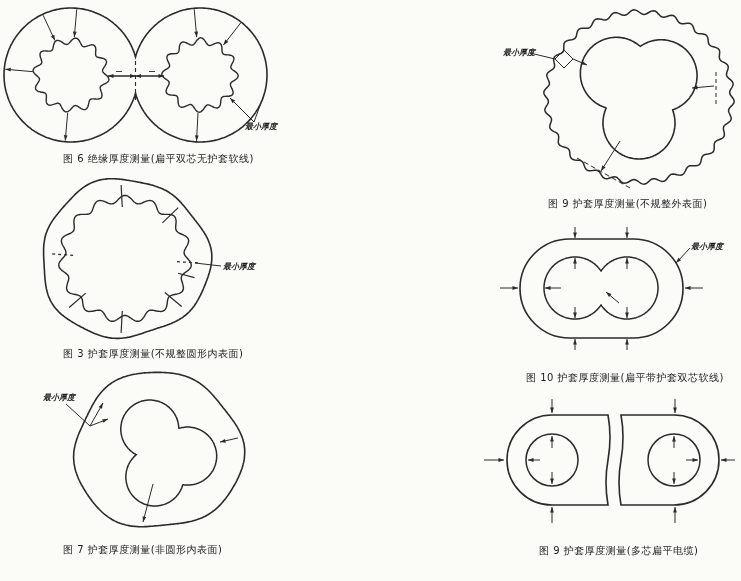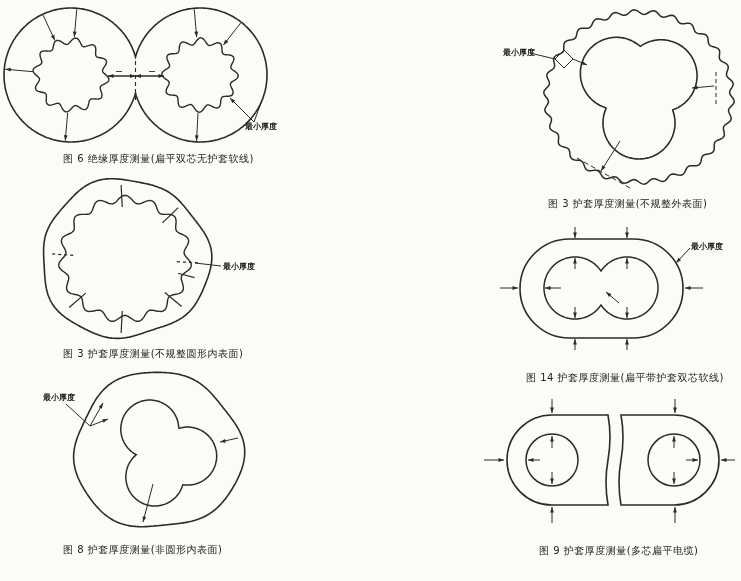--- a/index.html
+++ b/index.html
@@ -1,19 +1,19 @@
 <!DOCTYPE html>
 <html><head>
 <meta charset="utf-8">
 <style>
   html,body{margin:0;padding:0;}
   body{font-family:"DejaVu Sans","Liberation Sans",sans-serif;}
   #page{position:relative;width:741px;height:581px;overflow:hidden;}
   .fig-caption{position:absolute;font-size:10px;font-weight:normal;letter-spacing:0.5px;white-space:nowrap;margin-left:8px;}
-  .min-label{position:absolute;font-size:8px;font-weight:bold;white-space:nowrap;}
+  .min-label{position:absolute;font-size:8px;font-weight:bold;white-space:nowrap;font-style:italic;}
   svg.draw{position:absolute;overflow:visible;}
 </style>
 </head>
 <body>
 
 <div id="page" style="background: rgb(251, 251, 248); color: rgb(28, 28, 28);">
 
   <svg class="draw" id="svg6" style="left:2px;top:4px;" width="296" height="146" viewBox="0 0 296 146">
       <g id="g6">
         <path d="M265.0,71.0L265.0,72.4L264.9,73.8L264.9,75.1L264.8,76.5L264.6,77.9L264.5,79.2L264.3,80.6L264.1,82.0L263.9,83.3L263.6,84.7L263.3,86.0L263.0,87.4L262.6,88.7L262.2,90.0L261.8,91.3L261.4,92.6L261.0,93.9L260.5,95.2L260.0,96.5L259.4,97.8L258.9,99.0L258.3,100.3L257.7,101.5L257.0,102.7L256.4,103.9L255.7,105.1L255.0,106.3L254.2,107.4L253.5,108.6L252.7,109.7L251.9,110.8L251.0,111.9L250.2,113.0L249.3,114.1L248.4,115.1L247.5,116.1L246.6,117.1L245.6,118.1L244.6,119.1L243.6,120.0L242.6,121.0L241.6,121.9L240.6,122.8L239.5,123.6L238.4,124.4L237.3,125.3L236.2,126.1L235.0,126.8L233.9,127.6L232.7,128.3L231.6,129.0L230.4,129.7L229.2,130.3L227.9,130.9L226.7,131.5L225.5,132.1L224.2,132.7L223.0,133.2L221.7,133.7L220.4,134.1L219.1,134.6L217.8,135.0L216.5,135.4L215.2,135.8L213.9,136.1L212.6,136.4L211.2,136.7L209.9,136.9L208.5,137.2L207.2,137.4L205.9,137.5L204.5,137.7L203.2,137.8L201.8,137.9L200.5,138.0L199.1,138.0L197.8,138.0L196.4,138.0L195.0,137.9L193.7,137.9L192.4,137.8L191.0,137.6L189.7,137.5L188.3,137.3L187.0,137.1L185.7,136.9L184.4,136.6L183.1,136.3L181.8,136.0L180.5,135.7L179.2,135.3L177.9,134.9L176.7,134.5L175.4,134.1L174.2,133.6L172.9,133.1L171.7,132.6L170.5,132.1L169.3,131.5L168.1,131.0L167.0,130.4L165.8,129.8L164.7,129.1L163.5,128.5L162.4,127.8L161.3,127.1L160.3,126.4L159.2,125.6L158.2,124.9L157.1,124.1L156.1,123.3L155.2,122.5L154.2,121.7L153.2,120.9L152.3,120.0L151.4,119.1L150.5,118.3L149.7,117.4L148.8,116.5L148.0,115.6L147.2,114.7L146.4,113.7L145.6,112.8L144.9,111.9L144.2,110.9L143.5,110.0L142.8,109.0L142.2,108.1L141.6,107.1L141.0,106.2L140.4,105.2L139.8,104.3L139.3,103.3L138.8,102.4L138.3,101.5L137.9,100.5L137.4,99.6L137.0,98.7L136.6,97.8L136.2,96.9L135.9,96.1L135.5,95.2L135.2,94.4L134.9,93.6L134.6,92.8L134.4,92.0L134.1,91.3L133.9,90.5L133.7,89.8L133.5,89.1L133.3,89.8L133.1,90.5L132.9,91.3L132.6,92.0L132.4,92.8L132.1,93.6L131.8,94.4L131.5,95.2L131.1,96.1L130.8,96.9L130.4,97.8L130.0,98.7L129.6,99.6L129.1,100.5L128.7,101.5L128.2,102.4L127.7,103.3L127.2,104.3L126.6,105.2L126.0,106.2L125.4,107.1L124.8,108.1L124.2,109.0L123.5,110.0L122.8,110.9L122.1,111.9L121.4,112.8L120.6,113.7L119.8,114.7L119.0,115.6L118.2,116.5L117.3,117.4L116.5,118.3L115.6,119.1L114.7,120.0L113.8,120.9L112.8,121.7L111.8,122.5L110.9,123.3L109.9,124.1L108.8,124.9L107.8,125.6L106.7,126.4L105.7,127.1L104.6,127.8L103.5,128.5L102.3,129.1L101.2,129.8L100.0,130.4L98.9,131.0L97.7,131.5L96.5,132.1L95.3,132.6L94.1,133.1L92.8,133.6L91.6,134.1L90.3,134.5L89.1,134.9L87.8,135.3L86.5,135.7L85.2,136.0L83.9,136.3L82.6,136.6L81.3,136.9L80.0,137.1L78.7,137.3L77.3,137.5L76.0,137.6L74.6,137.8L73.3,137.9L72.0,137.9L70.6,138.0L69.2,138.0L67.9,138.0L66.5,138.0L65.2,137.9L63.8,137.8L62.5,137.7L61.1,137.5L59.8,137.4L58.5,137.2L57.1,136.9L55.8,136.7L54.4,136.4L53.1,136.1L51.8,135.8L50.5,135.4L49.2,135.0L47.9,134.6L46.6,134.1L45.3,133.7L44.0,133.2L42.8,132.7L41.5,132.1L40.3,131.5L39.1,130.9L37.8,130.3L36.6,129.7L35.4,129.0L34.3,128.3L33.1,127.6L32.0,126.8L30.8,126.1L29.7,125.3L28.6,124.4L27.5,123.6L26.4,122.8L25.4,121.9L24.4,121.0L23.4,120.0L22.4,119.1L21.4,118.1L20.4,117.1L19.5,116.1L18.6,115.1L17.7,114.1L16.8,113.0L16.0,111.9L15.1,110.8L14.3,109.7L13.5,108.6L12.8,107.4L12.0,106.3L11.3,105.1L10.6,103.9L10.0,102.7L9.3,101.5L8.7,100.3L8.1,99.0L7.6,97.8L7.0,96.5L6.5,95.2L6.0,93.9L5.6,92.6L5.2,91.3L4.8,90.0L4.4,88.7L4.0,87.4L3.7,86.0L3.4,84.7L3.1,83.3L2.9,82.0L2.7,80.6L2.5,79.2L2.4,77.9L2.2,76.5L2.1,75.1L2.1,73.8L2.0,72.4L2.0,71.0L2.0,69.6L2.1,68.2L2.1,66.9L2.2,65.5L2.4,64.1L2.5,62.8L2.7,61.4L2.9,60.0L3.1,58.7L3.4,57.3L3.7,56.0L4.0,54.6L4.4,53.3L4.8,52.0L5.2,50.7L5.6,49.4L6.0,48.1L6.5,46.8L7.0,45.5L7.6,44.2L8.1,43.0L8.7,41.7L9.3,40.5L10.0,39.3L10.6,38.1L11.3,36.9L12.0,35.7L12.8,34.6L13.5,33.4L14.3,32.3L15.1,31.2L16.0,30.1L16.8,29.0L17.7,27.9L18.6,26.9L19.5,25.9L20.4,24.9L21.4,23.9L22.4,22.9L23.4,22.0L24.4,21.0L25.4,20.1L26.4,19.2L27.5,18.4L28.6,17.6L29.7,16.7L30.8,15.9L32.0,15.2L33.1,14.4L34.3,13.7L35.4,13.0L36.6,12.3L37.8,11.7L39.1,11.1L40.3,10.5L41.5,9.9L42.8,9.3L44.0,8.8L45.3,8.3L46.6,7.9L47.9,7.4L49.2,7.0L50.5,6.6L51.8,6.2L53.1,5.9L54.4,5.6L55.8,5.3L57.1,5.1L58.5,4.8L59.8,4.6L61.1,4.5L62.5,4.3L63.8,4.2L65.2,4.1L66.5,4.0L67.9,4.0L69.2,4.0L70.6,4.0L72.0,4.1L73.3,4.1L74.6,4.2L76.0,4.4L77.3,4.5L78.7,4.7L80.0,4.9L81.3,5.1L82.6,5.4L83.9,5.7L85.2,6.0L86.5,6.3L87.8,6.7L89.1,7.1L90.3,7.5L91.6,7.9L92.8,8.4L94.1,8.9L95.3,9.4L96.5,9.9L97.7,10.5L98.9,11.0L100.0,11.6L101.2,12.2L102.3,12.9L103.5,13.5L104.6,14.2L105.7,14.9L106.7,15.6L107.8,16.4L108.8,17.1L109.9,17.9L110.9,18.7L111.8,19.5L112.8,20.3L113.8,21.1L114.7,22.0L115.6,22.9L116.5,23.7L117.3,24.6L118.2,25.5L119.0,26.4L119.8,27.3L120.6,28.3L121.4,29.2L122.1,30.1L122.8,31.1L123.5,32.0L124.2,33.0L124.8,33.9L125.4,34.9L126.0,35.8L126.6,36.8L127.2,37.7L127.7,38.7L128.2,39.6L128.7,40.5L129.1,41.5L129.6,42.4L130.0,43.3L130.4,44.2L130.8,45.1L131.1,45.9L131.5,46.8L131.8,47.6L132.1,48.4L132.4,49.2L132.6,50.0L132.9,50.7L133.1,51.5L133.3,52.2L133.5,52.9L133.7,52.2L133.9,51.5L134.1,50.7L134.4,50.0L134.6,49.2L134.9,48.4L135.2,47.6L135.5,46.8L135.9,45.9L136.2,45.1L136.6,44.2L137.0,43.3L137.4,42.4L137.9,41.5L138.3,40.5L138.8,39.6L139.3,38.7L139.8,37.7L140.4,36.8L141.0,35.8L141.6,34.9L142.2,33.9L142.8,33.0L143.5,32.0L144.2,31.1L144.9,30.1L145.6,29.2L146.4,28.3L147.2,27.3L148.0,26.4L148.8,25.5L149.7,24.6L150.5,23.7L151.4,22.9L152.3,22.0L153.2,21.1L154.2,20.3L155.2,19.5L156.1,18.7L157.1,17.9L158.2,17.1L159.2,16.4L160.3,15.6L161.3,14.9L162.4,14.2L163.5,13.5L164.7,12.9L165.8,12.2L167.0,11.6L168.1,11.0L169.3,10.5L170.5,9.9L171.7,9.4L172.9,8.9L174.2,8.4L175.4,7.9L176.7,7.5L177.9,7.1L179.2,6.7L180.5,6.3L181.8,6.0L183.1,5.7L184.4,5.4L185.7,5.1L187.0,4.9L188.3,4.7L189.7,4.5L191.0,4.4L192.4,4.2L193.7,4.1L195.0,4.1L196.4,4.0L197.8,4.0L199.1,4.0L200.5,4.0L201.8,4.1L203.2,4.2L204.5,4.3L205.9,4.5L207.2,4.6L208.5,4.8L209.9,5.1L211.2,5.3L212.6,5.6L213.9,5.9L215.2,6.2L216.5,6.6L217.8,7.0L219.1,7.4L220.4,7.9L221.7,8.3L223.0,8.8L224.2,9.3L225.5,9.9L226.7,10.5L227.9,11.1L229.2,11.7L230.4,12.3L231.6,13.0L232.7,13.7L233.9,14.4L235.0,15.2L236.2,15.9L237.3,16.7L238.4,17.6L239.5,18.4L240.6,19.2L241.6,20.1L242.6,21.0L243.6,22.0L244.6,22.9L245.6,23.9L246.6,24.9L247.5,25.9L248.4,26.9L249.3,27.9L250.2,29.0L251.0,30.1L251.9,31.2L252.7,32.3L253.5,33.4L254.2,34.6L255.0,35.7L255.7,36.9L256.4,38.1L257.0,39.3L257.7,40.5L258.3,41.7L258.9,43.0L259.4,44.2L260.0,45.5L260.5,46.8L261.0,48.1L261.4,49.4L261.8,50.7L262.2,52.0L262.6,53.3L263.0,54.6L263.3,56.0L263.6,57.3L263.9,58.7L264.1,60.0L264.3,61.4L264.5,62.8L264.6,64.1L264.8,65.5L264.9,66.9L264.9,68.2L265.0,69.6Z" fill="none" stroke="#2b2b2b" stroke-width="1.6"></path>
@@ -79,21 +79,21 @@
         <line x1="121" y1="112" x2="111" y2="150" stroke="#2b2b2b" stroke-width="1"></line>
         <polygon points="111,150 114.2,145.2 110.6,144.2" fill="#2b2b2b"></polygon>
         <line x1="34" y1="32" x2="58" y2="54" stroke="#2b2b2b" stroke-width="1"></line>
         <line x1="58" y1="54" x2="71" y2="31" stroke="#2b2b2b" stroke-width="1"></line>
         <polygon points="71,31 66.6,34.9 69.9,36.7" fill="#2b2b2b"></polygon>
         <line x1="58" y1="54" x2="76" y2="47" stroke="#2b2b2b" stroke-width="1"></line>
         <polygon points="76,47 70.2,47.2 71.6,50.8" fill="#2b2b2b"></polygon>
       </g>
     </svg>
   <div class="min-label" style="left:43px;top:392px;">最小厚度</div>
-  <div class="fig-caption" style="left:55px;top:543px;">图 8  护套厚度测量(非圆形内表面)</div>
+  <div class="fig-caption" style="left:55px;top:543px;">图 7  护套厚度测量(非圆形内表面)</div>
 
   <svg class="draw" id="svg9" style="left:492px;top:2px;" width="249" height="192" viewBox="0 0 249 192">
       <g id="g9">
         <path d="M240.0,95.0L241.1,96.5L241.9,98.0L242.2,99.6L241.8,101.1L240.8,102.5L239.5,103.9L238.2,105.2L237.1,106.6L236.6,107.9L236.6,109.4L237.2,111.0L238.0,112.7L238.7,114.4L239.2,116.0L239.1,117.6L238.3,119.0L237.0,120.2L235.4,121.3L233.8,122.3L232.5,123.4L231.7,124.6L231.4,126.1L231.5,127.8L232.0,129.6L232.3,131.4L232.4,133.1L231.9,134.6L230.9,135.8L229.3,136.8L227.5,137.5L225.7,138.2L224.2,139.0L223.1,140.0L222.4,141.4L222.2,143.1L222.2,145.0L222.2,146.8L221.9,148.6L221.1,149.9L219.8,150.9L218.1,151.5L216.1,151.9L214.2,152.2L212.5,152.7L211.1,153.5L210.2,154.7L209.6,156.3L209.2,158.2L208.8,160.0L208.1,161.6L207.0,162.8L205.5,163.6L203.7,163.8L201.7,163.8L199.7,163.7L197.9,163.8L196.4,164.4L195.2,165.4L194.3,166.9L193.5,168.6L192.6,170.3L191.6,171.8L190.3,172.8L188.6,173.2L186.8,173.1L184.8,172.7L182.9,172.2L181.1,172.0L179.5,172.2L178.1,173.0L176.9,174.3L175.7,175.8L174.5,177.4L173.2,178.6L171.7,179.3L170.0,179.4L168.2,178.9L166.3,178.1L164.5,177.3L162.8,176.7L161.2,176.7L159.7,177.2L158.2,178.2L156.7,179.5L155.2,180.8L153.6,181.8L152.0,182.2L150.3,181.9L148.6,181.1L147.0,180.0L145.4,178.8L143.8,178.0L142.3,177.6L140.7,177.8L139.0,178.5L137.3,179.5L135.5,180.5L133.8,181.1L132.1,181.2L130.5,180.7L129.0,179.6L127.7,178.1L126.3,176.7L125.0,175.5L123.5,174.9L121.9,174.8L120.1,175.2L118.3,175.8L116.3,176.5L114.5,176.7L112.8,176.5L111.4,175.7L110.2,174.3L109.2,172.7L108.2,171.0L107.1,169.6L105.8,168.7L104.3,168.3L102.5,168.3L100.5,168.6L98.5,168.8L96.7,168.8L95.1,168.2L93.9,167.1L93.0,165.6L92.3,163.8L91.7,162.0L91.0,160.4L89.9,159.3L88.5,158.6L86.7,158.3L84.8,158.2L82.8,158.0L81.0,157.6L79.6,156.7L78.7,155.4L78.1,153.8L77.9,151.9L77.7,150.0L77.3,148.4L76.5,147.0L75.3,146.1L73.6,145.5L71.8,145.0L69.9,144.4L68.2,143.6L67.1,142.5L66.4,141.1L66.3,139.4L66.5,137.5L66.7,135.7L66.6,134.0L66.2,132.5L65.2,131.4L63.8,130.4L62.0,129.6L60.3,128.7L58.9,127.6L58.0,126.3L57.7,124.8L58.0,123.0L58.6,121.3L59.2,119.5L59.5,117.9L59.4,116.4L58.7,115.1L57.5,113.9L56.0,112.7L54.6,111.4L53.5,110.1L52.9,108.7L52.9,107.1L53.6,105.5L54.5,103.9L55.5,102.3L56.2,100.8L56.4,99.3L56.0,97.9L55.2,96.5L54.0,95.0L52.9,93.5L52.1,92.0L51.8,90.4L52.2,88.9L53.2,87.5L54.5,86.1L55.8,84.8L56.9,83.4L57.4,82.1L57.4,80.6L56.8,79.0L56.0,77.3L55.3,75.6L54.8,74.0L54.9,72.4L55.7,71.0L57.0,69.8L58.6,68.7L60.2,67.7L61.5,66.6L62.3,65.4L62.6,63.9L62.5,62.2L62.0,60.4L61.7,58.6L61.6,56.9L62.1,55.4L63.1,54.2L64.7,53.2L66.5,52.5L68.3,51.8L69.8,51.0L70.9,50.0L71.6,48.6L71.8,46.9L71.8,45.0L71.8,43.2L72.1,41.4L72.9,40.1L74.2,39.1L75.9,38.5L77.9,38.1L79.8,37.8L81.5,37.3L82.9,36.5L83.8,35.3L84.4,33.7L84.8,31.8L85.2,30.0L85.9,28.4L87.0,27.2L88.5,26.4L90.3,26.2L92.3,26.2L94.3,26.3L96.1,26.2L97.6,25.6L98.8,24.6L99.7,23.1L100.5,21.4L101.4,19.7L102.4,18.2L103.7,17.2L105.4,16.8L107.2,16.9L109.2,17.3L111.1,17.8L112.9,18.0L114.5,17.8L115.9,17.0L117.1,15.7L118.3,14.2L119.5,12.6L120.8,11.4L122.3,10.7L124.0,10.6L125.8,11.1L127.7,11.9L129.5,12.7L131.2,13.3L132.8,13.3L134.3,12.8L135.8,11.8L137.3,10.5L138.8,9.2L140.4,8.2L142.0,7.8L143.7,8.1L145.4,8.9L147.0,10.0L148.6,11.2L150.2,12.0L151.7,12.4L153.3,12.2L155.0,11.5L156.7,10.5L158.5,9.5L160.2,8.9L161.9,8.8L163.5,9.3L165.0,10.4L166.3,11.9L167.7,13.3L169.0,14.5L170.5,15.1L172.1,15.2L173.9,14.8L175.7,14.2L177.7,13.5L179.5,13.3L181.2,13.5L182.6,14.3L183.8,15.7L184.8,17.3L185.8,19.0L186.9,20.4L188.2,21.3L189.7,21.7L191.5,21.7L193.5,21.4L195.5,21.2L197.3,21.2L198.9,21.8L200.1,22.9L201.0,24.4L201.7,26.2L202.3,28.0L203.0,29.6L204.1,30.7L205.5,31.4L207.3,31.7L209.2,31.8L211.2,32.0L213.0,32.4L214.4,33.3L215.3,34.6L215.9,36.2L216.1,38.1L216.3,40.0L216.7,41.6L217.5,43.0L218.7,43.9L220.4,44.5L222.2,45.0L224.1,45.6L225.8,46.4L226.9,47.5L227.6,48.9L227.7,50.6L227.5,52.5L227.3,54.3L227.4,56.0L227.8,57.5L228.8,58.6L230.2,59.6L232.0,60.4L233.7,61.3L235.1,62.4L236.0,63.7L236.3,65.2L236.0,67.0L235.4,68.7L234.8,70.5L234.5,72.1L234.6,73.6L235.3,74.9L236.5,76.1L238.0,77.3L239.4,78.6L240.5,79.9L241.1,81.3L241.1,82.9L240.4,84.5L239.5,86.1L238.5,87.7L237.8,89.2L237.6,90.7L238.0,92.1L238.8,93.5Z" fill="none" stroke="#2b2b2b" stroke-width="1.5"></path>
         <path d="M200.7,91.0L200.2,91.8L199.8,92.6L199.3,93.3L198.8,94.1L198.2,94.8L197.7,95.6L197.2,96.3L196.6,97.0L196.0,97.6L195.4,98.3L194.8,98.9L194.2,99.6L193.5,100.2L192.9,100.8L192.2,101.3L191.6,101.9L190.9,102.4L190.2,102.9L189.5,103.4L188.8,103.9L188.1,104.3L187.3,104.8L186.6,105.2L185.9,105.6L185.1,106.0L184.4,106.3L183.7,106.7L182.9,107.0L182.2,107.3L181.4,107.6L180.7,107.8L180.8,108.5L181.1,109.3L181.3,110.1L181.6,111.0L181.8,111.8L182.0,112.6L182.2,113.5L182.4,114.4L182.5,115.2L182.7,116.1L182.8,117.0L182.9,117.9L182.9,118.8L183.0,119.7L183.0,120.6L183.0,121.5L183.0,122.4L182.9,123.3L182.9,124.3L182.8,125.2L182.6,126.1L182.5,127.0L182.3,127.9L182.1,128.9L181.9,129.8L181.7,130.7L181.4,131.6L181.1,132.5L180.8,133.4L180.5,134.3L180.1,135.2L179.7,136.0L179.3,136.9L178.9,137.7L178.4,138.6L177.9,139.4L177.4,140.2L176.9,141.0L176.4,141.8L175.8,142.6L175.2,143.4L174.6,144.1L173.9,144.9L173.3,145.6L172.6,146.3L171.9,147.0L171.2,147.6L170.5,148.3L169.7,148.9L169.0,149.5L168.2,150.1L167.4,150.7L166.6,151.2L165.7,151.7L164.9,152.2L164.0,152.7L163.2,153.2L162.3,153.6L161.4,154.0L160.5,154.4L159.6,154.7L158.6,155.1L157.7,155.4L156.7,155.7L155.8,155.9L154.8,156.1L153.9,156.3L152.9,156.5L151.9,156.7L150.9,156.8L150.0,156.9L149.0,156.9L148.0,157.0L147.0,157.0L146.0,157.0L145.0,156.9L144.0,156.9L143.1,156.8L142.1,156.7L141.1,156.5L140.1,156.3L139.2,156.1L138.2,155.9L137.3,155.7L136.3,155.4L135.4,155.1L134.4,154.7L133.5,154.4L132.6,154.0L131.7,153.6L130.8,153.2L130.0,152.7L129.1,152.2L128.3,151.7L127.4,151.2L126.6,150.7L125.8,150.1L125.0,149.5L124.3,148.9L123.5,148.3L122.8,147.6L122.1,147.0L121.4,146.3L120.7,145.6L120.1,144.9L119.4,144.1L118.8,143.4L118.2,142.6L117.6,141.8L117.1,141.0L116.6,140.2L116.1,139.4L115.6,138.6L115.1,137.7L114.7,136.9L114.3,136.0L113.9,135.2L113.5,134.3L113.2,133.4L112.9,132.5L112.6,131.6L112.3,130.7L112.1,129.8L111.9,128.9L111.7,127.9L111.5,127.0L111.4,126.1L111.2,125.2L111.1,124.3L111.1,123.3L111.0,122.4L111.0,121.5L111.0,120.6L111.0,119.7L111.1,118.8L111.1,117.9L111.2,117.0L111.3,116.1L111.5,115.2L111.6,114.4L111.8,113.5L112.0,112.6L112.2,111.8L112.4,111.0L112.7,110.1L112.9,109.3L113.2,108.5L113.5,107.7L113.8,107.0L114.2,106.2L113.9,105.8L113.1,105.5L112.3,105.2L111.5,104.9L110.7,104.6L109.9,104.3L109.1,103.9L108.3,103.6L107.6,103.2L106.8,102.7L106.0,102.3L105.3,101.8L104.5,101.4L103.8,100.9L103.1,100.3L102.3,99.8L101.6,99.2L100.9,98.7L100.2,98.0L99.6,97.4L98.9,96.8L98.3,96.1L97.6,95.4L97.0,94.7L96.4,94.0L95.8,93.3L95.3,92.5L94.7,91.8L94.2,91.0L93.7,90.2L93.2,89.4L92.8,88.6L92.3,87.7L91.9,86.9L91.5,86.0L91.1,85.1L90.8,84.2L90.4,83.3L90.1,82.4L89.8,81.5L89.6,80.6L89.3,79.6L89.1,78.7L88.9,77.7L88.8,76.8L88.6,75.8L88.5,74.9L88.5,73.9L88.4,72.9L88.4,71.9L88.4,71.0L88.4,70.0L88.4,69.0L88.5,68.0L88.6,67.1L88.7,66.1L88.9,65.1L89.1,64.2L89.3,63.2L89.5,62.3L89.8,61.3L90.1,60.4L90.4,59.4L90.7,58.5L91.1,57.6L91.5,56.7L91.9,55.8L92.3,54.9L92.8,54.0L93.3,53.2L93.8,52.3L94.3,51.5L94.9,50.7L95.4,49.9L96.0,49.1L96.7,48.3L97.3,47.6L98.0,46.8L98.6,46.1L99.3,45.4L100.1,44.8L100.8,44.1L101.6,43.5L102.3,42.8L103.1,42.3L103.9,41.7L104.7,41.1L105.6,40.6L106.4,40.1L107.3,39.6L108.1,39.2L109.0,38.7L109.9,38.3L110.8,38.0L111.7,37.6L112.7,37.3L113.6,37.0L114.5,36.7L115.5,36.4L116.4,36.2L117.4,36.0L118.4,35.8L119.3,35.7L120.3,35.5L121.3,35.5L122.2,35.4L123.2,35.3L124.2,35.3L125.1,35.3L126.1,35.4L127.1,35.4L128.0,35.5L129.0,35.6L130.0,35.8L130.9,35.9L131.9,36.1L132.8,36.3L133.7,36.6L134.6,36.8L135.5,37.1L136.4,37.4L137.3,37.7L138.2,38.1L139.1,38.5L139.9,38.9L140.8,39.3L141.6,39.7L142.4,40.2L143.2,40.7L144.0,41.2L144.8,41.7L145.5,42.2L146.3,42.8L147.0,43.3L147.7,43.9L148.4,44.3L149.1,43.8L149.9,43.3L150.6,42.9L151.4,42.4L152.2,42.0L152.9,41.6L153.7,41.2L154.6,40.8L155.4,40.5L156.2,40.1L157.1,39.8L157.9,39.5L158.8,39.3L159.7,39.0L160.6,38.8L161.5,38.6L162.4,38.4L163.3,38.2L164.2,38.1L165.1,38.0L166.0,37.9L167.0,37.8L167.9,37.8L168.8,37.8L169.8,37.8L170.7,37.8L171.6,37.9L172.6,37.9L173.5,38.0L174.4,38.2L175.4,38.3L176.3,38.5L177.2,38.7L178.1,38.9L179.0,39.2L179.9,39.4L180.8,39.7L181.7,40.1L182.6,40.4L183.5,40.8L184.4,41.2L185.2,41.6L186.1,42.0L186.9,42.5L187.7,43.0L188.5,43.5L189.3,44.0L190.1,44.5L190.9,45.1L191.6,45.7L192.4,46.3L193.1,46.9L193.8,47.6L194.5,48.3L195.1,48.9L195.8,49.6L196.4,50.4L197.0,51.1L197.6,51.9L198.2,52.6L198.8,53.4L199.3,54.2L199.8,55.0L200.3,55.8L200.7,56.7L201.2,57.5L201.6,58.4L202.0,59.2L202.4,60.1L202.7,61.0L203.1,61.9L203.4,62.8L203.6,63.7L203.9,64.6L204.1,65.6L204.3,66.5L204.5,67.4L204.7,68.4L204.8,69.3L204.9,70.3L205.0,71.2L205.0,72.1L205.1,73.1L205.1,74.0L205.0,75.0L205.0,75.9L204.9,76.9L204.8,77.8L204.7,78.7L204.6,79.7L204.4,80.6L204.2,81.5L204.0,82.4L203.8,83.3L203.5,84.2L203.2,85.1L202.9,86.0L202.6,86.8L202.3,87.7L201.9,88.5L201.5,89.4L201.1,90.2Z" fill="none" stroke="#2b2b2b" stroke-width="1.6"></path>
         <line x1="38" y1="51" x2="63" y2="57" stroke="#2b2b2b" stroke-width="1"></line>
         <line x1="63" y1="57" x2="72" y2="66" stroke="#2b2b2b" stroke-width="1"></line>
         <line x1="72" y1="66" x2="81" y2="57" stroke="#2b2b2b" stroke-width="1"></line>
         <line x1="63" y1="57" x2="72" y2="48" stroke="#2b2b2b" stroke-width="1"></line>
         <line x1="72" y1="48" x2="81" y2="57" stroke="#2b2b2b" stroke-width="1"></line>
@@ -101,21 +101,21 @@
         <polygon points="95,63 90.7,59.1 89.2,62.6" fill="#2b2b2b"></polygon>
         <line x1="222" y1="84" x2="200" y2="86" stroke="#2b2b2b" stroke-width="1"></line>
         <polygon points="200,86 205.6,87.4 205.3,83.6" fill="#2b2b2b"></polygon>
         <line x1="224" y1="70" x2="224" y2="102" stroke="#2b2b2b" stroke-width="1" stroke-dasharray="4,3"></line>
         <line x1="128" y1="139" x2="109" y2="169" stroke="#2b2b2b" stroke-width="1"></line>
         <polygon points="109,169 113.5,165.4 110.3,163.3" fill="#2b2b2b"></polygon>
         <line x1="85" y1="156" x2="138" y2="186" stroke="#2b2b2b" stroke-width="1" stroke-dasharray="5,3"></line>
       </g>
     </svg>
   <div class="min-label" style="left:503px;top:47px;">最小厚度</div>
-  <div class="fig-caption" style="left:540px;top:197px;">图 3  护套厚度测量(不规整外表面)</div>
+  <div class="fig-caption" style="left:540px;top:197px;">图 9  护套厚度测量(不规整外表面)</div>
 
   <svg class="draw" id="svg10" style="left:488px;top:226px;" width="253" height="132" viewBox="0 0 253 132">
       <g id="g10">
         <rect x="32" y="13" width="163" height="99" rx="49.5" ry="49.5" fill="none" stroke="#2b2b2b" stroke-width="1.6"></rect>
         <path d="M170.0,62.0L170.0,62.9L170.0,63.7L169.9,64.6L169.8,65.4L169.7,66.2L169.6,67.1L169.4,67.9L169.3,68.8L169.1,69.6L168.8,70.4L168.6,71.2L168.3,72.0L168.0,72.8L167.7,73.6L167.4,74.4L167.1,75.2L166.7,76.0L166.3,76.7L165.9,77.4L165.4,78.2L165.0,78.9L164.5,79.6L164.0,80.3L163.5,81.0L163.0,81.6L162.5,82.3L161.9,82.9L161.3,83.5L160.7,84.1L160.1,84.7L159.5,85.3L158.9,85.8L158.2,86.3L157.5,86.8L156.9,87.3L156.2,87.8L155.5,88.3L154.8,88.7L154.1,89.1L153.3,89.5L152.6,89.9L151.8,90.2L151.1,90.5L150.3,90.9L149.6,91.1L148.8,91.4L148.0,91.7L147.2,91.9L146.4,92.1L145.6,92.3L144.8,92.4L144.0,92.6L143.3,92.7L142.5,92.8L141.7,92.9L140.9,92.9L140.1,93.0L139.3,93.0L138.5,93.0L137.7,93.0L136.9,92.9L136.1,92.9L135.4,92.8L134.6,92.7L133.8,92.6L133.1,92.4L132.3,92.3L131.6,92.1L130.9,91.9L130.2,91.7L129.4,91.5L128.7,91.3L128.1,91.0L127.4,90.7L126.7,90.5L126.0,90.2L125.4,89.9L124.8,89.5L124.2,89.2L123.5,88.9L123.0,88.5L122.4,88.2L121.8,87.8L121.3,87.4L120.7,87.0L120.2,86.6L119.7,86.3L119.2,85.9L118.7,85.4L118.3,85.0L117.8,84.6L117.4,84.2L117.0,83.8L116.5,83.4L116.2,83.0L115.8,82.5L115.4,82.1L115.1,81.7L114.7,81.3L114.4,80.9L114.1,80.5L113.8,80.1L113.5,79.7L113.3,79.3L113.0,78.9L112.7,79.3L112.5,79.7L112.2,80.1L111.9,80.5L111.6,80.9L111.3,81.3L110.9,81.7L110.6,82.1L110.2,82.5L109.8,83.0L109.5,83.4L109.0,83.8L108.6,84.2L108.2,84.6L107.7,85.0L107.3,85.4L106.8,85.9L106.3,86.3L105.8,86.6L105.3,87.0L104.7,87.4L104.2,87.8L103.6,88.2L103.0,88.5L102.5,88.9L101.8,89.2L101.2,89.5L100.6,89.9L100.0,90.2L99.3,90.5L98.6,90.7L97.9,91.0L97.3,91.3L96.6,91.5L95.8,91.7L95.1,91.9L94.4,92.1L93.7,92.3L92.9,92.4L92.2,92.6L91.4,92.7L90.6,92.8L89.9,92.9L89.1,92.9L88.3,93.0L87.5,93.0L86.7,93.0L85.9,93.0L85.1,92.9L84.3,92.9L83.5,92.8L82.7,92.7L82.0,92.6L81.2,92.4L80.4,92.3L79.6,92.1L78.8,91.9L78.0,91.7L77.2,91.4L76.4,91.1L75.7,90.9L74.9,90.5L74.2,90.2L73.4,89.9L72.7,89.5L71.9,89.1L71.2,88.7L70.5,88.3L69.8,87.8L69.1,87.3L68.5,86.8L67.8,86.3L67.1,85.8L66.5,85.3L65.9,84.7L65.3,84.1L64.7,83.5L64.1,82.9L63.5,82.3L63.0,81.6L62.5,81.0L62.0,80.3L61.5,79.6L61.0,78.9L60.6,78.2L60.1,77.4L59.7,76.7L59.3,76.0L58.9,75.2L58.6,74.4L58.3,73.6L58.0,72.8L57.7,72.0L57.4,71.2L57.2,70.4L56.9,69.6L56.7,68.8L56.6,67.9L56.4,67.1L56.3,66.2L56.2,65.4L56.1,64.6L56.0,63.7L56.0,62.9L56.0,62.0L56.0,61.1L56.0,60.3L56.1,59.4L56.2,58.6L56.3,57.8L56.4,56.9L56.6,56.1L56.7,55.2L56.9,54.4L57.2,53.6L57.4,52.8L57.7,52.0L58.0,51.2L58.3,50.4L58.6,49.6L58.9,48.8L59.3,48.0L59.7,47.3L60.1,46.6L60.6,45.8L61.0,45.1L61.5,44.4L62.0,43.7L62.5,43.0L63.0,42.4L63.5,41.7L64.1,41.1L64.7,40.5L65.3,39.9L65.9,39.3L66.5,38.7L67.1,38.2L67.8,37.7L68.5,37.2L69.1,36.7L69.8,36.2L70.5,35.7L71.2,35.3L71.9,34.9L72.7,34.5L73.4,34.1L74.2,33.8L74.9,33.5L75.7,33.1L76.4,32.9L77.2,32.6L78.0,32.3L78.8,32.1L79.6,31.9L80.4,31.7L81.2,31.6L82.0,31.4L82.7,31.3L83.5,31.2L84.3,31.1L85.1,31.1L85.9,31.0L86.7,31.0L87.5,31.0L88.3,31.0L89.1,31.1L89.9,31.1L90.6,31.2L91.4,31.3L92.2,31.4L92.9,31.6L93.7,31.7L94.4,31.9L95.1,32.1L95.8,32.3L96.6,32.5L97.3,32.7L97.9,33.0L98.6,33.3L99.3,33.5L100.0,33.8L100.6,34.1L101.2,34.5L101.8,34.8L102.5,35.1L103.0,35.5L103.6,35.8L104.2,36.2L104.7,36.6L105.3,37.0L105.8,37.4L106.3,37.7L106.8,38.1L107.3,38.6L107.7,39.0L108.2,39.4L108.6,39.8L109.0,40.2L109.5,40.6L109.8,41.0L110.2,41.5L110.6,41.9L110.9,42.3L111.3,42.7L111.6,43.1L111.9,43.5L112.2,43.9L112.5,44.3L112.7,44.7L113.0,45.1L113.3,44.7L113.5,44.3L113.8,43.9L114.1,43.5L114.4,43.1L114.7,42.7L115.1,42.3L115.4,41.9L115.8,41.5L116.2,41.0L116.5,40.6L117.0,40.2L117.4,39.8L117.8,39.4L118.3,39.0L118.7,38.6L119.2,38.1L119.7,37.7L120.2,37.4L120.7,37.0L121.3,36.6L121.8,36.2L122.4,35.8L123.0,35.5L123.5,35.1L124.2,34.8L124.8,34.5L125.4,34.1L126.0,33.8L126.7,33.5L127.4,33.3L128.1,33.0L128.7,32.7L129.4,32.5L130.2,32.3L130.9,32.1L131.6,31.9L132.3,31.7L133.1,31.6L133.8,31.4L134.6,31.3L135.4,31.2L136.1,31.1L136.9,31.1L137.7,31.0L138.5,31.0L139.3,31.0L140.1,31.0L140.9,31.1L141.7,31.1L142.5,31.2L143.3,31.3L144.0,31.4L144.8,31.6L145.6,31.7L146.4,31.9L147.2,32.1L148.0,32.3L148.8,32.6L149.6,32.9L150.3,33.1L151.1,33.5L151.8,33.8L152.6,34.1L153.3,34.5L154.1,34.9L154.8,35.3L155.5,35.7L156.2,36.2L156.9,36.7L157.5,37.2L158.2,37.7L158.9,38.2L159.5,38.7L160.1,39.3L160.7,39.9L161.3,40.5L161.9,41.1L162.5,41.7L163.0,42.4L163.5,43.0L164.0,43.7L164.5,44.4L165.0,45.1L165.4,45.8L165.9,46.6L166.3,47.3L166.7,48.0L167.1,48.8L167.4,49.6L167.7,50.4L168.0,51.2L168.3,52.0L168.6,52.8L168.8,53.6L169.1,54.4L169.3,55.2L169.4,56.1L169.6,56.9L169.7,57.8L169.8,58.6L169.9,59.4L170.0,60.3L170.0,61.1Z" fill="none" stroke="#2b2b2b" stroke-width="1.5"></path>
         <line x1="87" y1="1" x2="87" y2="12" stroke="#2b2b2b" stroke-width="1"></line>
         <polygon points="87,12 88.9,6.5 85.1,6.5" fill="#2b2b2b"></polygon>
         <line x1="139" y1="1" x2="139" y2="12" stroke="#2b2b2b" stroke-width="1"></line>
         <polygon points="139,12 140.9,6.5 137.1,6.5" fill="#2b2b2b"></polygon>
         <line x1="87" y1="124" x2="87" y2="113" stroke="#2b2b2b" stroke-width="1"></line>
@@ -136,21 +136,21 @@
         <polygon points="139,92 140.9,86.5 137.1,86.5" fill="#2b2b2b"></polygon>
         <line x1="73" y1="62" x2="57" y2="62" stroke="#2b2b2b" stroke-width="1"></line>
         <polygon points="57,62 62.5,63.9 62.5,60.1" fill="#2b2b2b"></polygon>
         <line x1="131" y1="77" x2="118" y2="66" stroke="#2b2b2b" stroke-width="1"></line>
         <polygon points="118,66 121.0,71.0 123.4,68.1" fill="#2b2b2b"></polygon>
         <line x1="202" y1="22" x2="188" y2="37" stroke="#2b2b2b" stroke-width="1"></line>
         <polygon points="188,37 193.1,34.3 190.4,31.7" fill="#2b2b2b"></polygon>
       </g>
     </svg>
   <div class="min-label" style="left:691px;top:241px;">最小厚度</div>
-  <div class="fig-caption" style="left:518px;top:371px;">图 14  护套厚度测量(扁平带护套双芯软线)</div>
+  <div class="fig-caption" style="left:518px;top:371px;">图 10  护套厚度测量(扁平带护套双芯软线)</div>
 
   <svg class="draw" id="svg11" style="left:478px;top:398px;" width="263" height="130" viewBox="0 0 263 130">
       <g id="g11">
         <path d="M130,17 L74,17 A45,45 0 0 0 74,107 L130,107 Q126,84 130,62 Q134,39 130,17 Z" fill="none" stroke="#2b2b2b" stroke-width="1.6"></path>
         <path d="M143,17 L196,17 A45,45 0 0 1 196,107 L143,107 Q139,84 143,62 Q147,39 143,17 Z" fill="none" stroke="#2b2b2b" stroke-width="1.6"></path>
         <circle cx="74" cy="62" r="26" fill="none" stroke="#2b2b2b" stroke-width="1.5"></circle>
         <circle cx="196" cy="62" r="26" fill="none" stroke="#2b2b2b" stroke-width="1.5"></circle>
         <line x1="74" y1="1" x2="74" y2="15" stroke="#2b2b2b" stroke-width="1"></line>
         <polygon points="74,15 75.9,9.5 72.1,9.5" fill="#2b2b2b"></polygon>
         <line x1="197" y1="1" x2="197" y2="15" stroke="#2b2b2b" stroke-width="1"></line>

